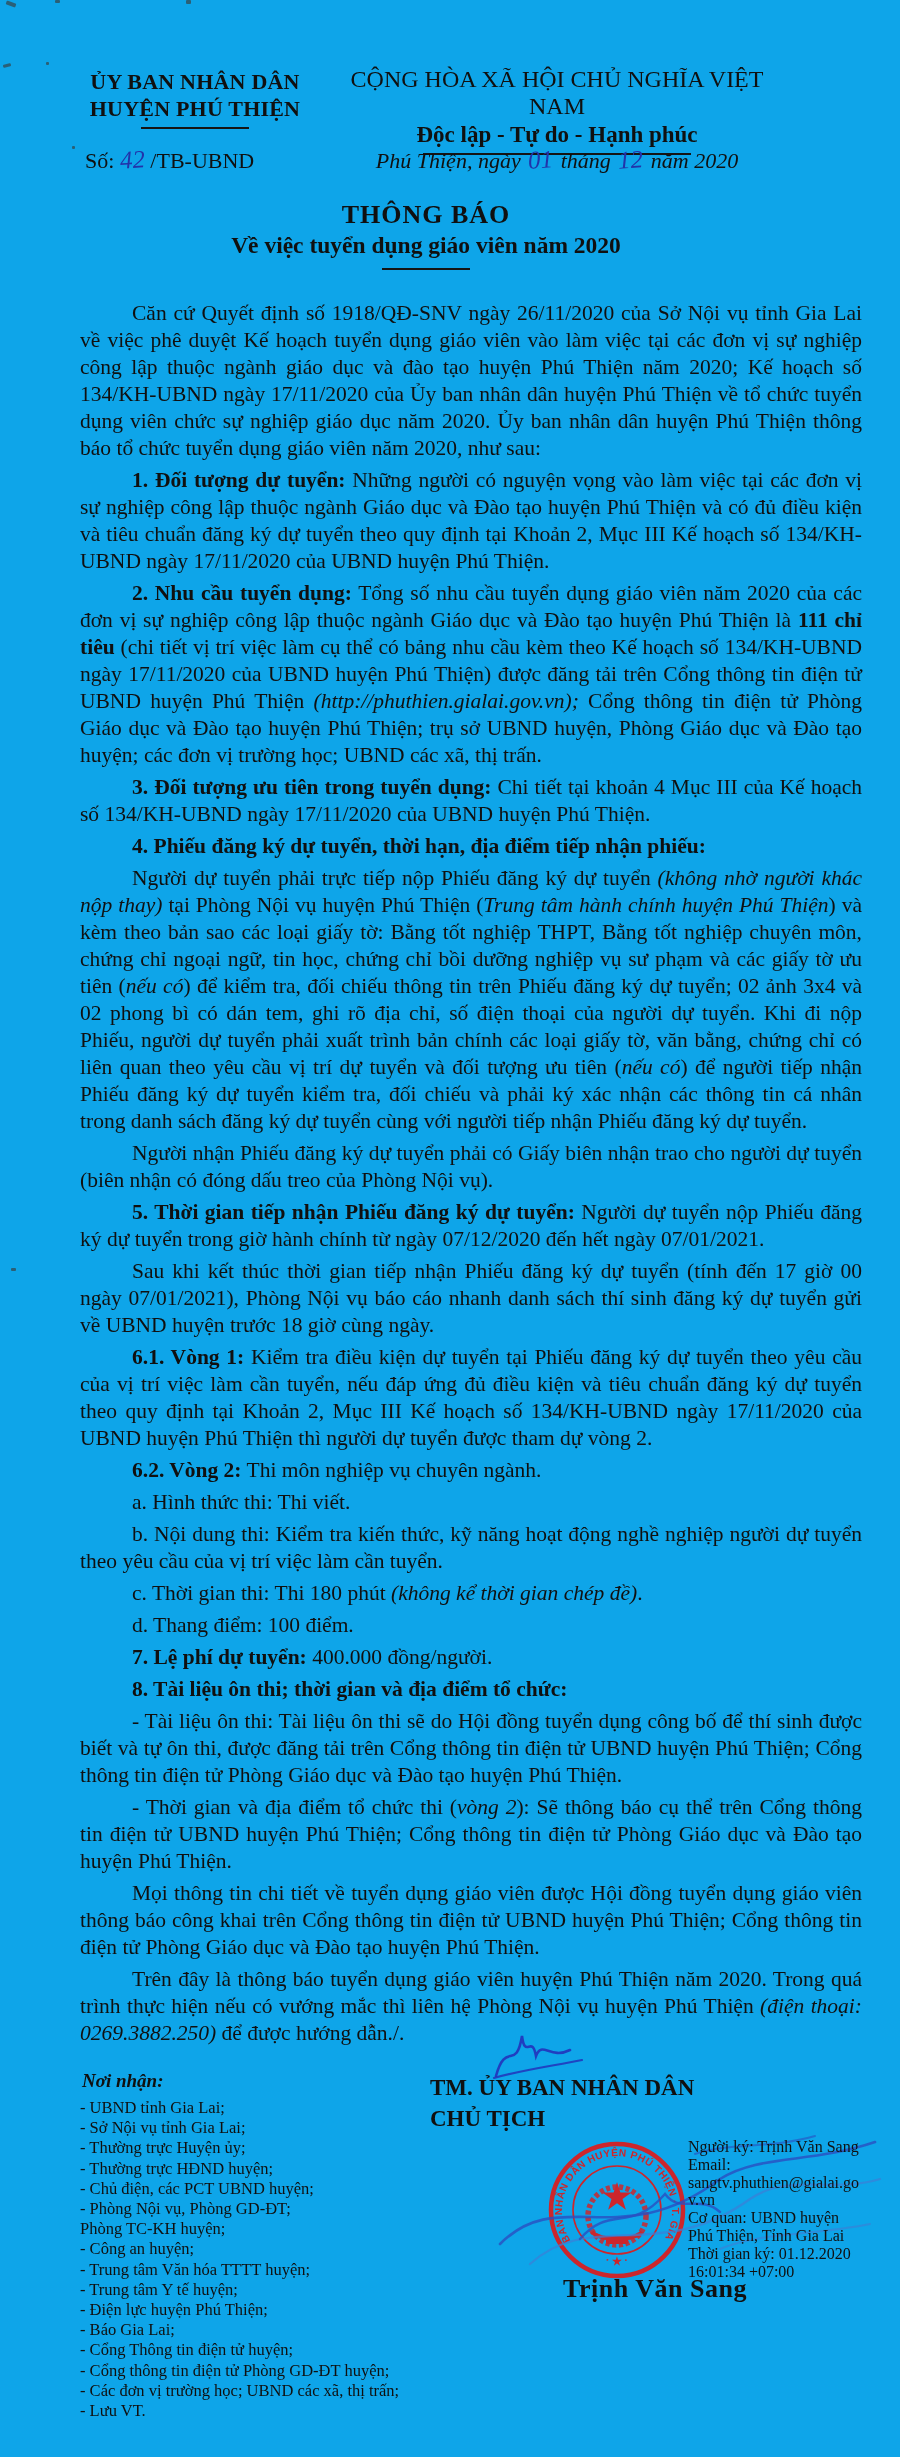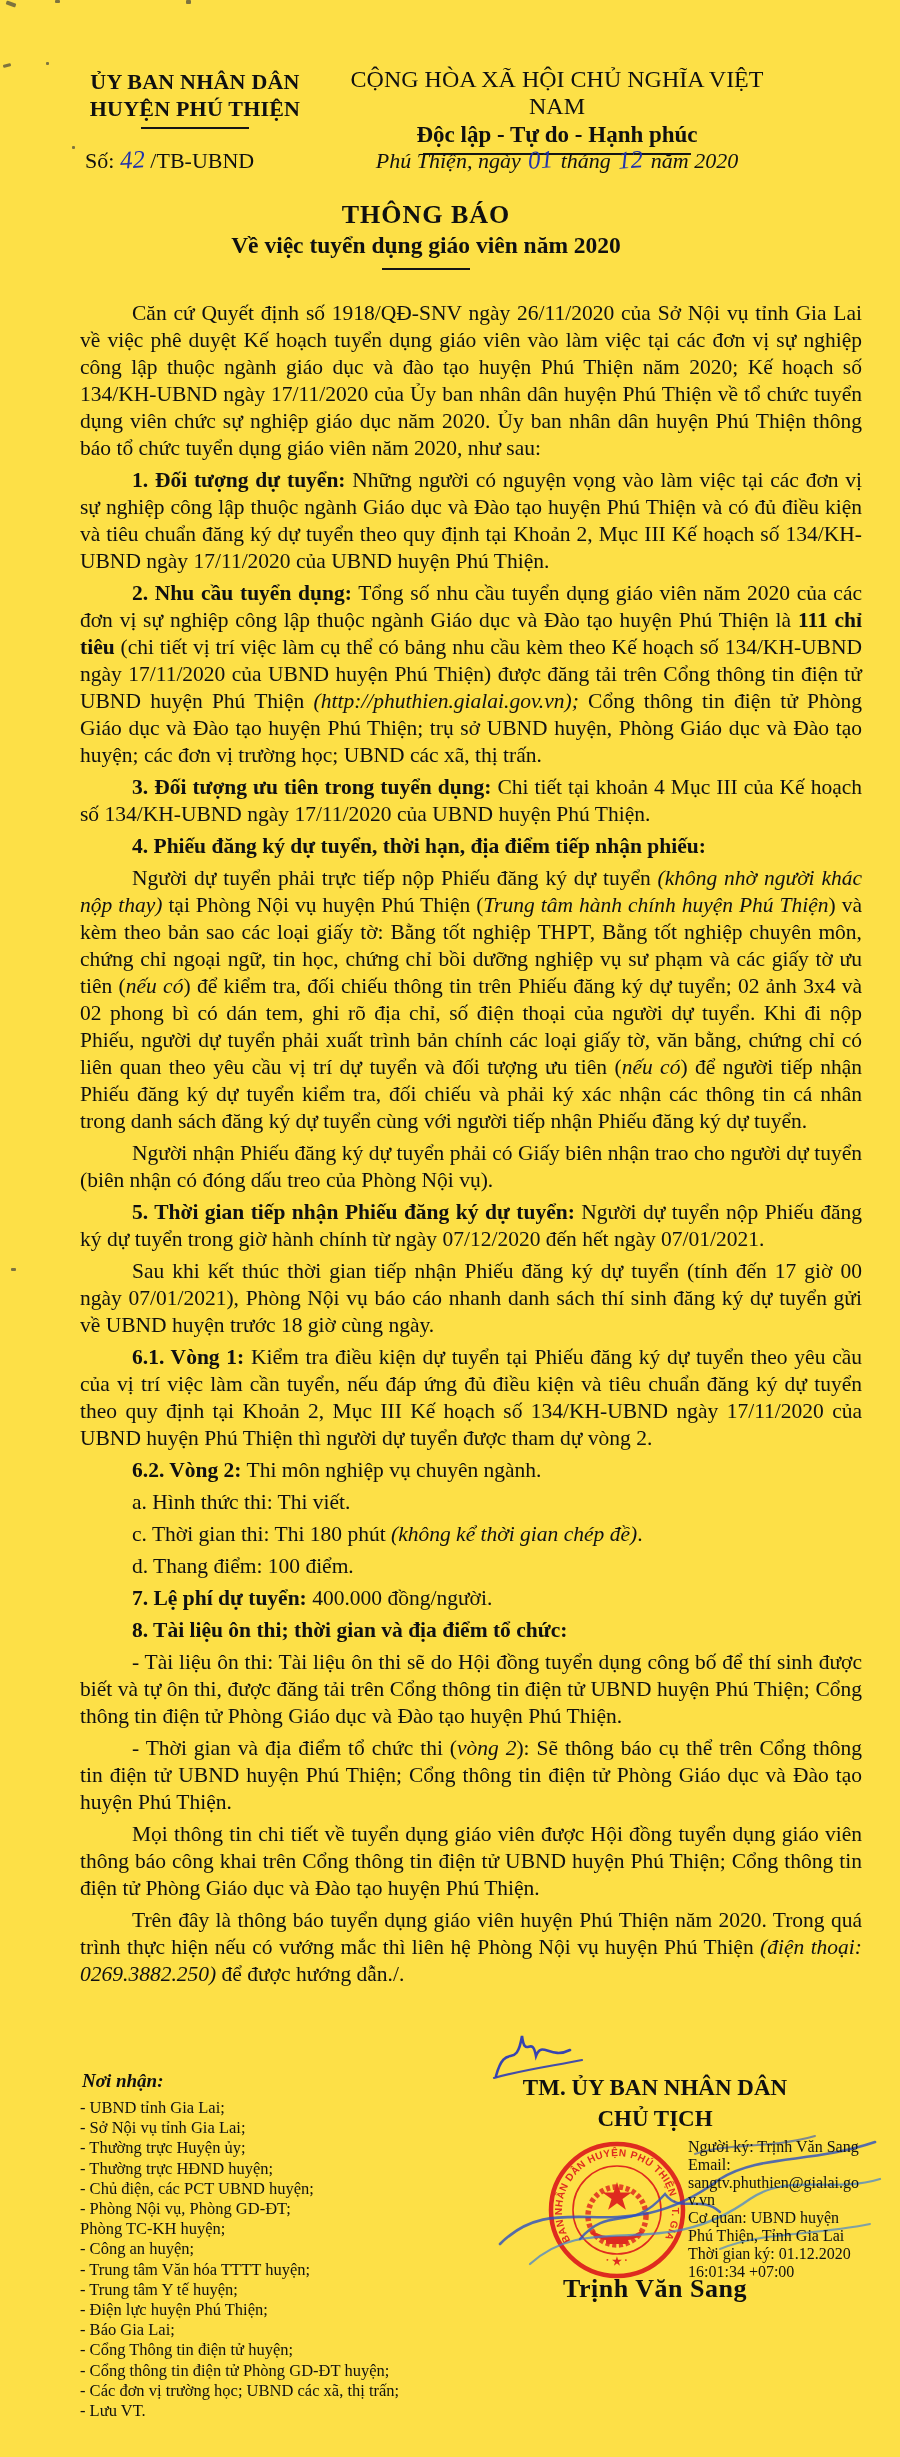--- a/index.html
+++ b/index.html
@@ -1,17 +1,17 @@
 <!DOCTYPE html>
 <html><head>
 <meta charset="utf-8">
 <style>
   html,body{margin:0;padding:0;background:#e9e9e9;}
   .page{
-    position:relative;width:900px;height:2457px;background:#fde047;
+    position:relative;width:900px;height:2457px;background:#0ea5e9;
     margin:0 auto;overflow:hidden;
     font-family:"Liberation Serif","DejaVu Serif",serif;
     color:#101010;
   }
   .abs{position:absolute;}
   .b{font-weight:bold;}
   .i{font-style:italic;}
 
   
   .speck{position:absolute;background:#3a3a3a;opacity:.65;border-radius:1px;}
@@ -38,21 +38,21 @@
   
   .doc-body{left:80px;top:300px;width:782px;}
   .doc-body p.para{
     margin:0 0 5px 0;font-size:21.5px;line-height:27px;
     text-align:justify;text-indent:52px;
   }
 
   
   .noi-nhan{left:82px;top:2070px;font-weight:bold;font-style:italic;font-size:19px;}
   .recipients{left:80px;top:2098px;width:360px;font-size:16.5px;line-height:20.2px;}
-  .tm-block{left:430px;top:2072px;width:450px;text-align:center;font-weight:bold;font-size:23px;line-height:31px;}
+  .tm-block{left:430px;top:2072px;width:450px;text-align:left;font-weight:bold;font-size:23px;line-height:31px;}
   .signer-name{left:430px;top:2274px;width:450px;text-align:center;font-weight:bold;font-size:26px;letter-spacing:.5px;}
   .dsig{left:688px;top:2138px;width:205px;font-size:16px;line-height:17.8px;}
   .dsig div{white-space:nowrap;}
   .stamp-wrap{left:547px;top:2140px;width:140px;height:140px;}
   .scribble-wrap{left:470px;top:2124px;width:420px;height:175px;pointer-events:none;}
   .flourish-wrap{left:492px;top:2026px;width:95px;height:58px;}
 </style>
 </head>
 <body>
 
@@ -104,20 +104,21 @@
       <p class="para"><span class="b">2. Nhu cầu tuyển dụng:</span><span> Tổng số nhu cầu tuyển dụng giáo viên năm 2020 của các đơn vị sự nghiệp công lập thuộc ngành Giáo dục và Đào tạo huyện Phú Thiện là </span><span class="b">111 chỉ tiêu</span><span> (chi tiết vị trí việc làm cụ thể có bảng nhu cầu kèm theo Kế hoạch số 134/KH-UBND ngày 17/11/2020 của UBND huyện Phú Thiện) được đăng tải trên Cổng thông tin điện tử UBND huyện Phú Thiện </span><span class="i">(http://phuthien.gialai.gov.vn);</span><span> Cổng thông tin điện tử Phòng Giáo dục và Đào tạo huyện Phú Thiện; trụ sở UBND huyện, Phòng Giáo dục và Đào tạo huyện; các đơn vị trường học; UBND các xã, thị trấn.</span></p>
       <p class="para"><span class="b">3. Đối tượng ưu tiên trong tuyển dụng:</span><span> Chi tiết tại khoản 4 Mục III của Kế hoạch số 134/KH-UBND ngày 17/11/2020 của UBND huyện Phú Thiện.</span></p>
       <p class="para"><span class="b">4. Phiếu đăng ký dự tuyển, thời hạn, địa điểm tiếp nhận phiếu:</span></p>
       <p class="para"><span>Người dự tuyển phải trực tiếp nộp Phiếu đăng ký dự tuyển </span><span class="i">(không nhờ người khác nộp thay)</span><span> tại Phòng Nội vụ huyện Phú Thiện (</span><span class="i">Trung tâm hành chính huyện Phú Thiện</span><span>) và kèm theo bản sao các loại giấy tờ: Bằng tốt nghiệp THPT, Bằng tốt nghiệp chuyên môn, chứng chỉ ngoại ngữ, tin học, chứng chỉ bồi dưỡng nghiệp vụ sư phạm và các giấy tờ ưu tiên (</span><span class="i">nếu có</span><span>) để kiểm tra, đối chiếu thông tin trên Phiếu đăng ký dự tuyển; 02 ảnh 3x4 và 02 phong bì có dán tem, ghi rõ địa chỉ, số điện thoại của người dự tuyển. Khi đi nộp Phiếu, người dự tuyển phải xuất trình bản chính các loại giấy tờ, văn bằng, chứng chỉ có liên quan theo yêu cầu vị trí dự tuyển và đối tượng ưu tiên (</span><span class="i">nếu có</span><span>) để người tiếp nhận Phiếu đăng ký dự tuyển kiểm tra, đối chiếu và phải ký xác nhận các thông tin cá nhân trong danh sách đăng ký dự tuyển cùng với người tiếp nhận Phiếu đăng ký dự tuyển.</span></p>
       <p class="para"><span>Người nhận Phiếu đăng ký dự tuyển phải có Giấy biên nhận trao cho người dự tuyển (biên nhận có đóng dấu treo của Phòng Nội vụ).</span></p>
       <p class="para"><span class="b">5. Thời gian tiếp nhận Phiếu đăng ký dự tuyển:</span><span> Người dự tuyển nộp Phiếu đăng ký dự tuyển trong giờ hành chính từ ngày 07/12/2020 đến hết ngày 07/01/2021.</span></p>
       <p class="para"><span>Sau khi kết thúc thời gian tiếp nhận Phiếu đăng ký dự tuyển (tính đến 17 giờ 00 ngày 07/01/2021), Phòng Nội vụ báo cáo nhanh danh sách thí sinh đăng ký dự tuyển gửi về UBND huyện trước 18 giờ cùng ngày.</span></p>
       <p class="para"><span class="b">6.1. Vòng 1:</span><span> Kiểm tra điều kiện dự tuyển tại Phiếu đăng ký dự tuyển theo yêu cầu của vị trí việc làm cần tuyển, nếu đáp ứng đủ điều kiện và tiêu chuẩn đăng ký dự tuyển theo quy định tại Khoản 2, Mục III Kế hoạch số 134/KH-UBND ngày 17/11/2020 của UBND huyện Phú Thiện thì người dự tuyển được tham dự vòng 2.</span></p>
       <p class="para"><span class="b">6.2. Vòng 2:</span><span> Thi môn nghiệp vụ chuyên ngành.</span></p>
       <p class="para"><span>a. Hình thức thi: Thi viết.</span></p>
+      <p class="para"><span>b. Nội dung thi: Kiểm tra kiến thức, kỹ năng hoạt động nghề nghiệp người dự tuyển theo yêu cầu của vị trí việc làm cần tuyển.</span></p>
       <p class="para"><span>c. Thời gian thi: Thi 180 phút </span><span class="i">(không kể thời gian chép đề)</span><span>.</span></p>
       <p class="para"><span>d. Thang điểm: 100 điểm.</span></p>
       <p class="para"><span class="b">7. Lệ phí dự tuyển:</span><span> 400.000 đồng/người.</span></p>
       <p class="para"><span class="b">8. Tài liệu ôn thi; thời gian và địa điểm tổ chức:</span></p>
       <p class="para"><span>- Tài liệu ôn thi: Tài liệu ôn thi sẽ do Hội đồng tuyển dụng công bố để thí sinh được biết và tự ôn thi, được đăng tải trên Cổng thông tin điện tử UBND huyện Phú Thiện; Cổng thông tin điện tử Phòng Giáo dục và Đào tạo huyện Phú Thiện.</span></p>
       <p class="para"><span>- Thời gian và địa điểm tổ chức thi (</span><span class="i">vòng 2</span><span>): Sẽ thông báo cụ thể trên Cổng thông tin điện tử UBND huyện Phú Thiện; Cổng thông tin điện tử Phòng Giáo dục và Đào tạo huyện Phú Thiện.</span></p>
       <p class="para"><span>Mọi thông tin chi tiết về tuyển dụng giáo viên được Hội đồng tuyển dụng giáo viên thông báo công khai trên Cổng thông tin điện tử UBND huyện Phú Thiện; Cổng thông tin điện tử Phòng Giáo dục và Đào tạo huyện Phú Thiện.</span></p>
       <p class="para"><span>Trên đây là thông báo tuyển dụng giáo viên huyện Phú Thiện năm 2020. Trong quá trình thực hiện nếu có vướng mắc thì liên hệ Phòng Nội vụ huyện Phú Thiện </span><span class="i">(điện thoại: 0269.3882.250)</span><span> để được hướng dẫn./.</span></p>
     </div>
 

